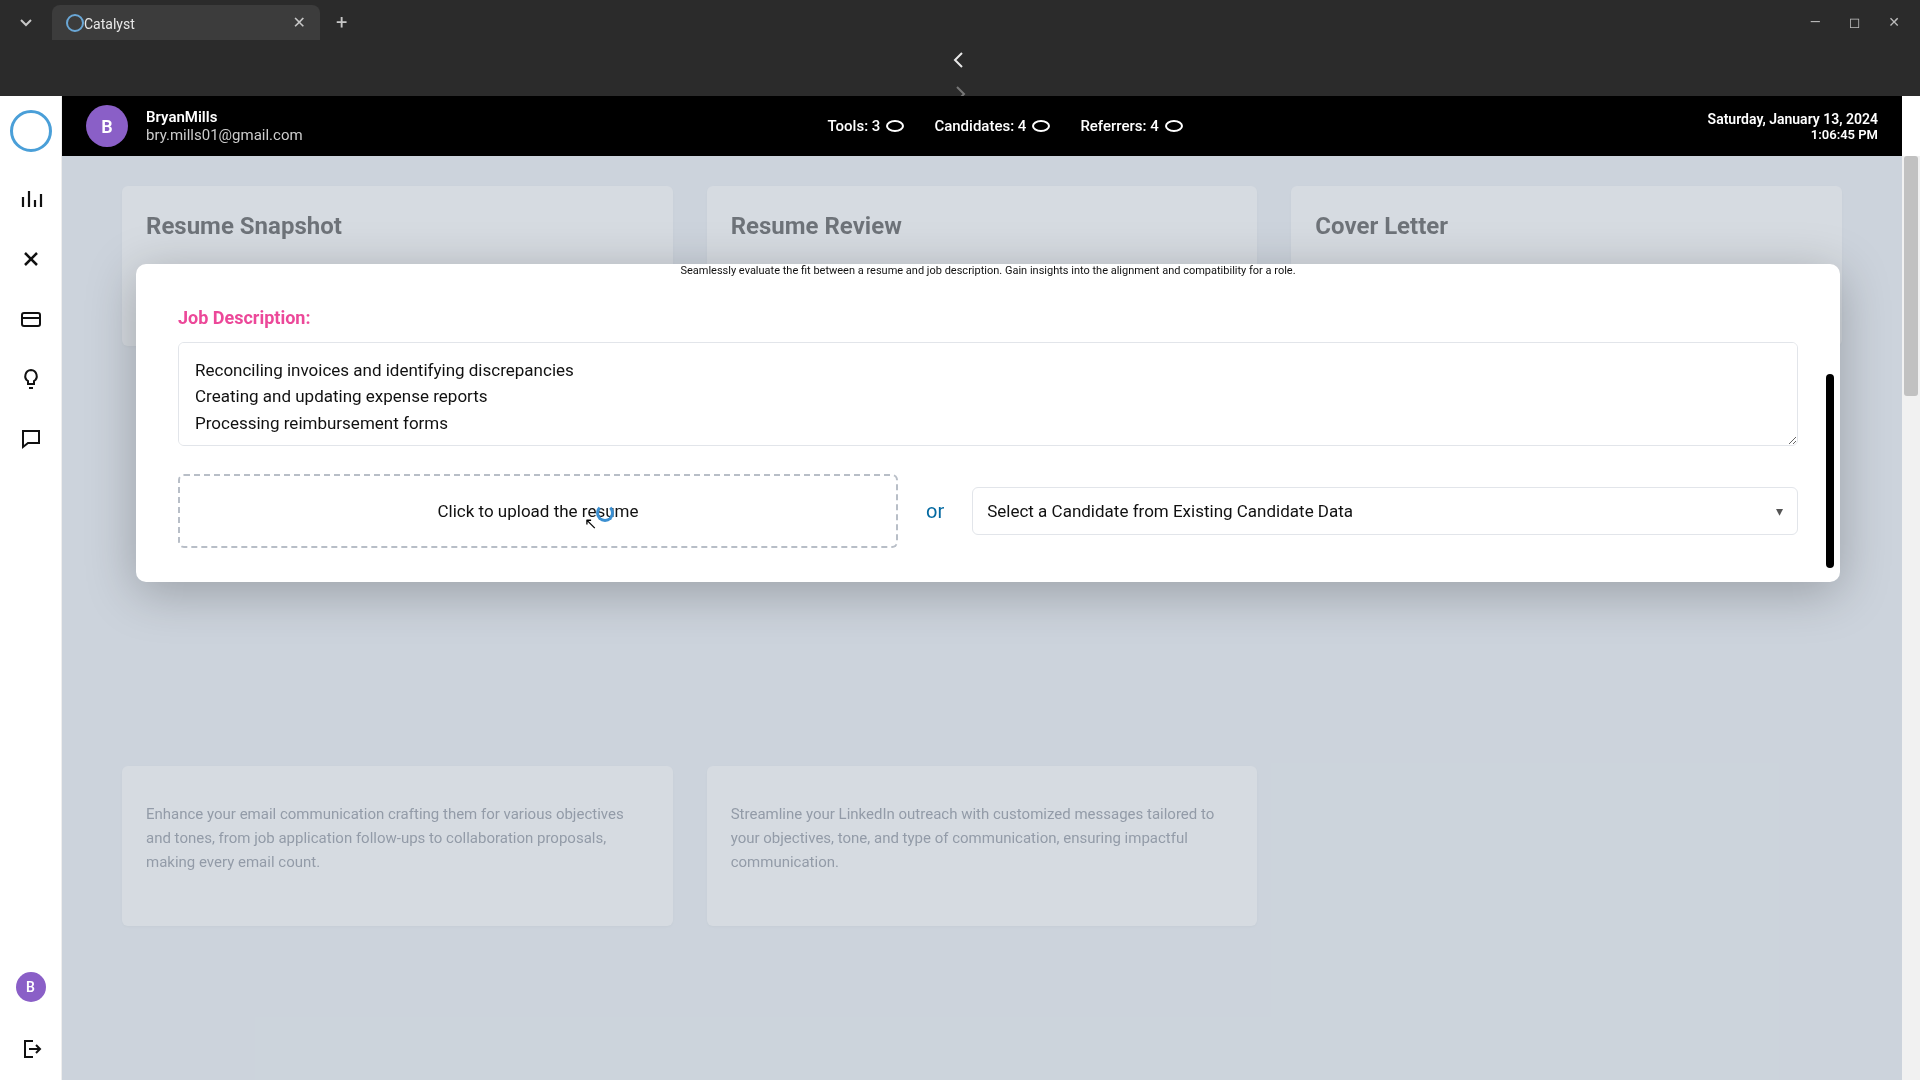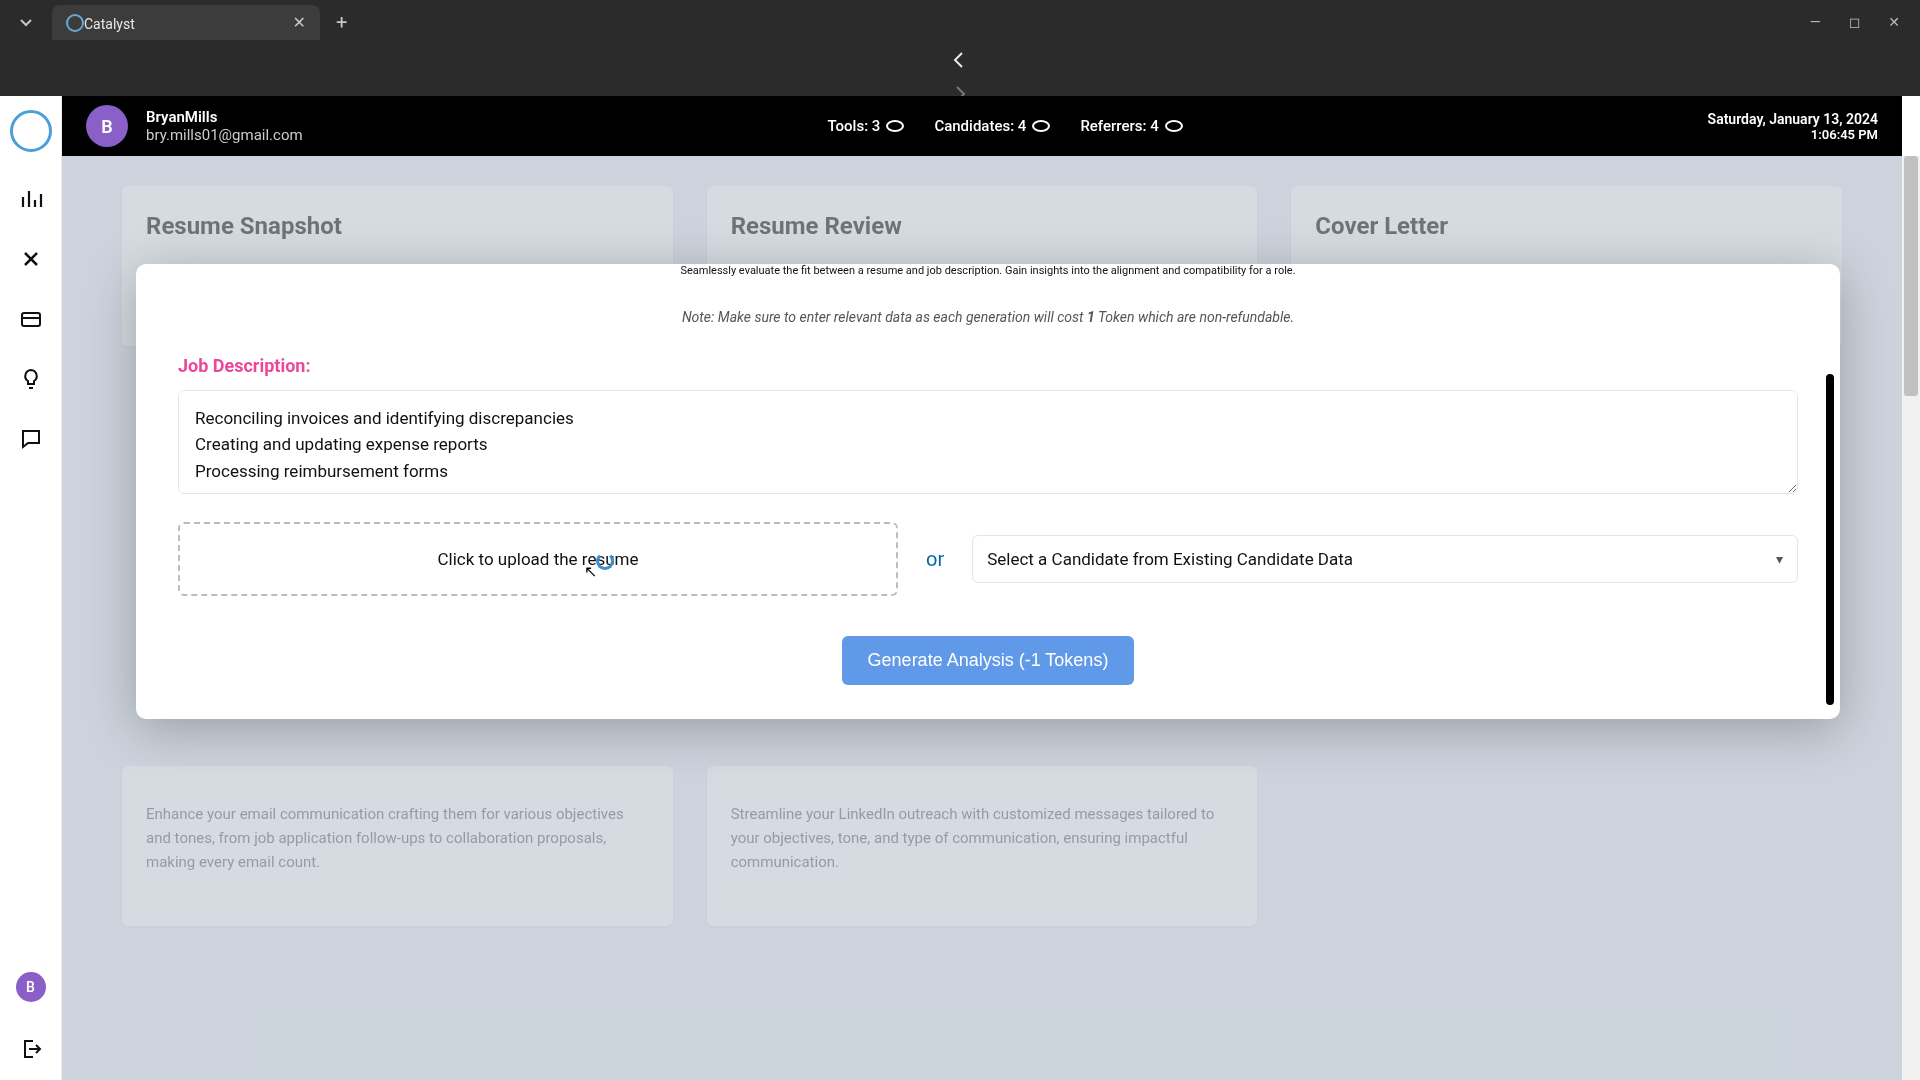--- a/index.html
+++ b/index.html
@@ -260,41 +260,35 @@
     </div>
     <div class="scrim"></div>
   </div>
 
   <div class="scrollbar-right">
     <div class="scrollbar-thumb"></div>
   </div>
 
   <div class="modal">
     <div class="modal-subtitle">Seamlessly evaluate the fit between a resume and job description. Gain insights into the alignment and compatibility for a role.</div>
-    <div class="modal-note">
-      <span>Note: Make sure to enter relevant data as each generation will cost </span><b>1</b><span> Token which are non-refundable.</span>
-    </div>
     <div class="field-label">Job Description:</div>
     <textarea class="jd-textarea" style="">Reconciling invoices and identifying discrepancies
 Creating and updating expense reports
 Processing reimbursement forms</textarea>
     
     <div class="upload-row">
       <div class="upload-box">
         <span>Click to upload the resume</span>
         <span class="cursor-spinner" style="left:416px; top:28px"></span>
         <span class="cursor-arrow" style="left:404px; top:38px">↖</span>
       </div>
       <div class="or-text">or</div>
       <div class="candidate-select">
         <span>Select a Candidate from Existing Candidate Data</span>
         <span class="chev">▾</span>
       </div>
     </div>
 
-    <button class="generate-btn">
-      <span>Generate Analysis (-1 Tokens)</span>
-    </button>
 
     <div class="modal-scroll"></div>
   </div>
 
 </div>
 
 </body></html>

